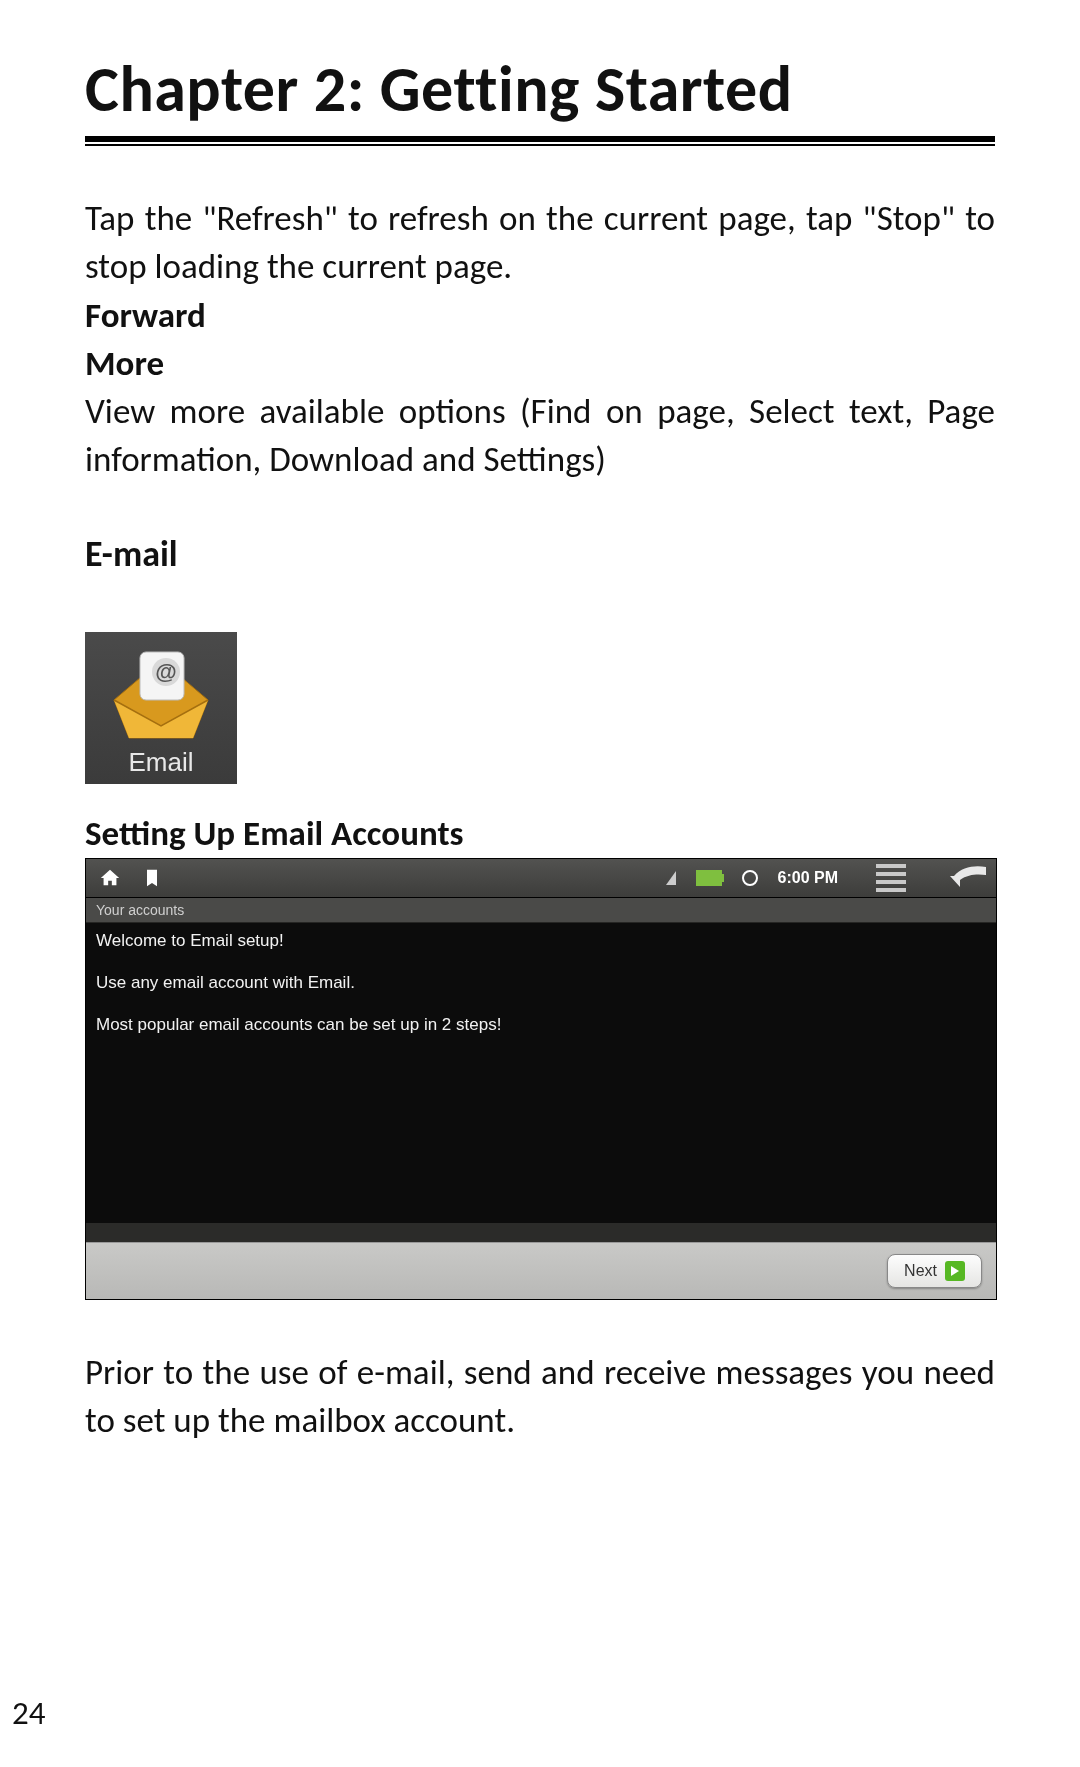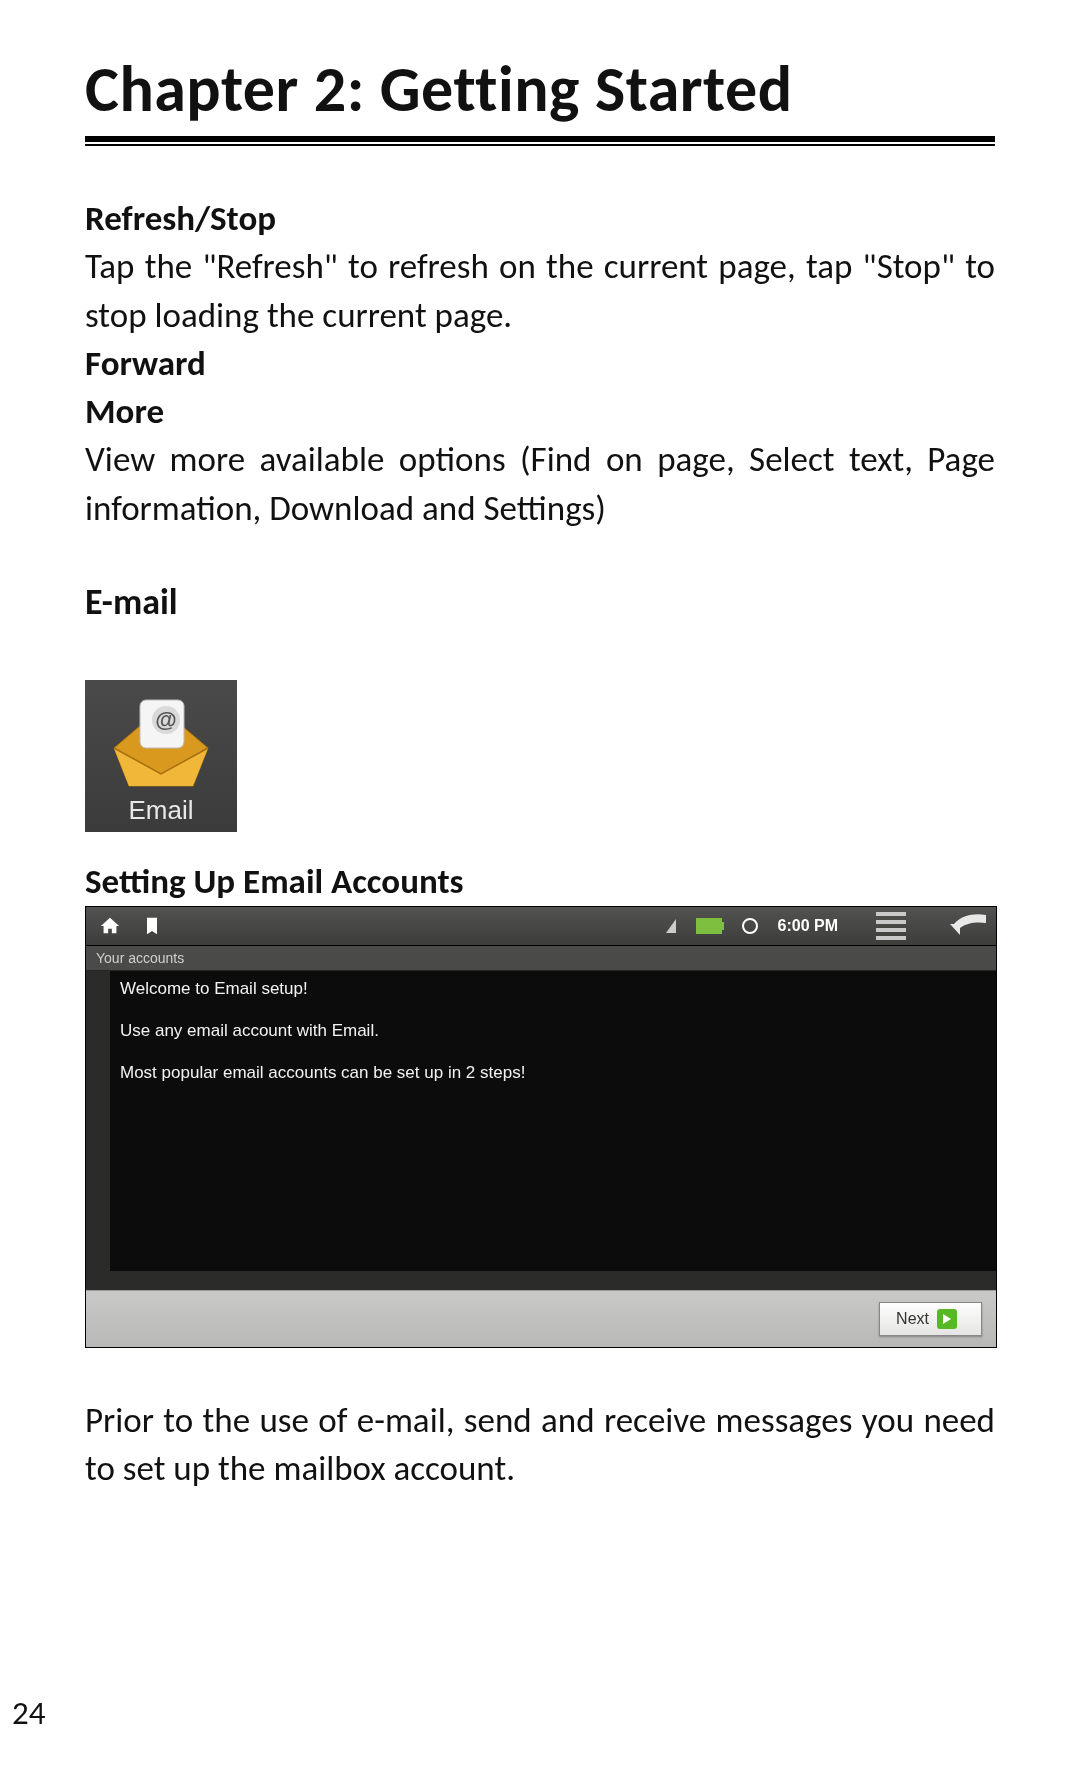--- a/index.html
+++ b/index.html
@@ -159,21 +159,20 @@
     font-size: 14px;
     color: #cfcfcf;
     padding: 4px 10px;
     border-bottom: 1px solid #262624;
   }
   .android-body {
     background: #0c0c0c;
     padding: 8px 10px;
     height: 300px;
     box-sizing: border-box;
-    margin-left: 24px;
   }
   .android-body p {
     margin: 0 0 22px 0;
     font-size: 17px;
     color: #f2f2f2;
     font-weight: 400;
   }
   .android-bottombar {
     position: absolute;
     bottom: 0; left: 0; right: 0;
@@ -181,22 +180,22 @@
     background: linear-gradient(#c9c9c7,#b8b8b6);
     display: flex;
     align-items: center;
     justify-content: flex-end;
     padding: 0 14px;
     border-top: 1px solid #999;
   }
   .next-btn {
     background: linear-gradient(#fdfdfd,#e5e5e3);
     border: 1px solid #888;
-    border-radius: 0;
-    padding: 6px 24px 6px 16px;
+    border-radius: 8px;
+    padding: 6px 16px 6px 16px;
     display: flex;
     align-items: center;
     gap: 8px;
     font-size: 16px;
     color: #333;
     box-shadow: 0 1px 2px rgba(0,0,0,0.3);
   }
   .next-arrow {
     width: 20px; height: 20px;
     background: #57b824;
@@ -217,21 +216,20 @@
 </head>
 <body>
 
 <div class="page">
 
   <h1 class="chapter-title">Chapter 2: Getting Started</h1>
   <hr class="rule-heavy">
   <hr class="rule-thin">
 
 
-  <p class="body-text bold">Refresh/Stop</p>
   <p class="body-text justify">Tap the "Refresh" to refresh on the current page, tap "Stop" to stop loading the current page.</p>
 
   <p class="body-text bold">Forward</p>
 
   <p class="body-text bold">More</p>
   <p class="body-text justify">View more available options (Find on page, Select text, Page information, Download and Settings)</p>
 
   <h2 class="section-heading">E-mail</h2>
 
   <div class="email-icon-tile">

